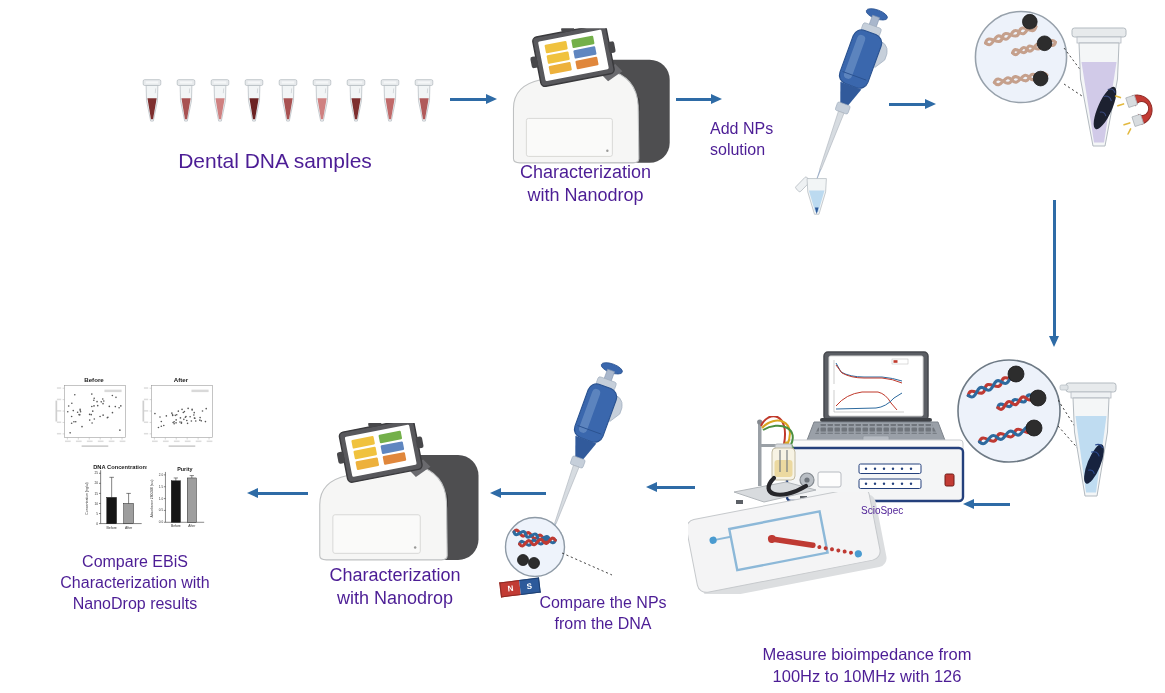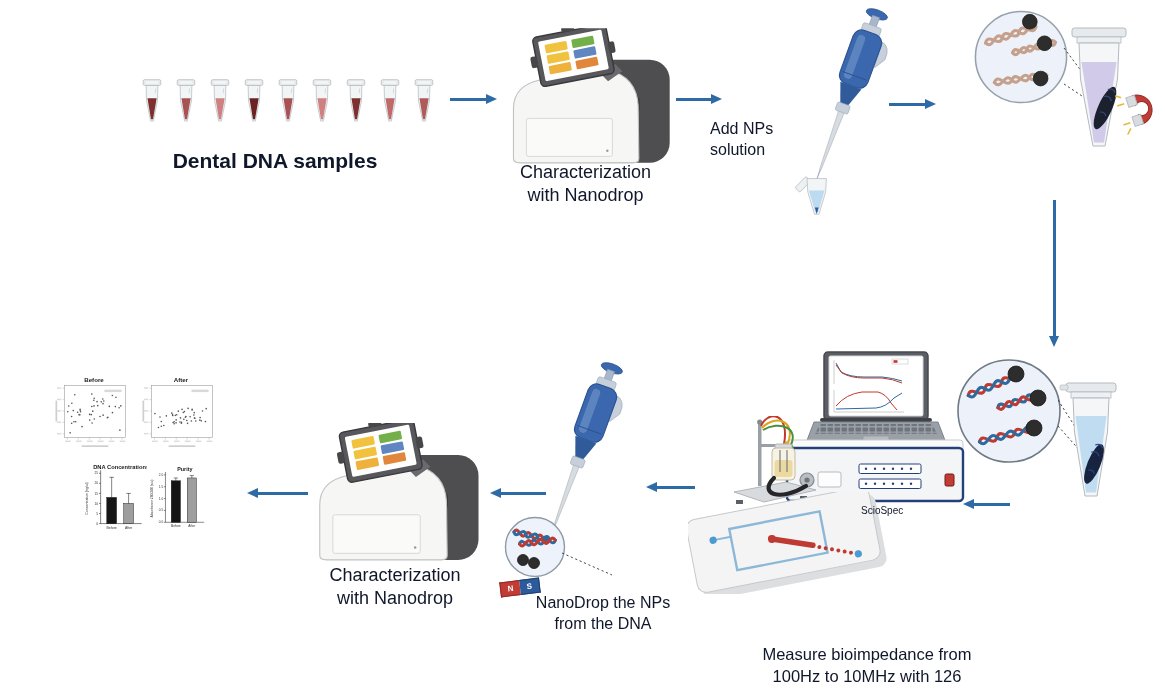--- a/index.html
+++ b/index.html
@@ -1,19 +1,19 @@
 <!DOCTYPE html>
 <html style="--arrow: #2e6ba6; --label-text: #141414; --magnet-red: #c23b34; --pipette-blue: #3a67ad; --nanoparticle-black: #2d2d2d; --dna-tan: #c5a08c; --dna-red: #bf3a33; --dna-blue: #2d6a9e; --wash-liquid-purple: #cdc6e6; --elution-liquid-blue: #bcdaf0; --sciospec-navy: #24407c;"><head>
 <meta charset="utf-8">
 <style>
   html,body{margin:0;padding:0;background:#ffffff;}
   #canvas{position:relative;width:1165px;height:693px;background:#fff;overflow:hidden;
           font-family:"Liberation Sans",sans-serif;color:#161616;}
   .abs{position:absolute;}
-  .label{position:absolute;white-space:pre-line;color:#0f172a;line-height:1.3;}
+  .label{position:absolute;white-space:pre-line;color:#4c1d95;line-height:1.3;}
   .center{text-align:center;}
   
   .arrow{position:absolute;background:var(--arrow,#2e6ba6);height:2.6px;}
   .arrow.r::after{content:"";position:absolute;right:-9px;top:-4.4px;width:0;height:0;
     border:5.8px solid transparent;border-right:0;border-left:11px solid var(--arrow,#2e6ba6);}
   .arrow.l::before{content:"";position:absolute;left:-9px;top:-4.4px;width:0;height:0;
     border:5.8px solid transparent;border-left:0;border-right:11px solid var(--arrow,#2e6ba6);}
   .arrow.v{width:2.6px;height:auto;}
   .arrow.v::after{content:"";position:absolute;bottom:-9px;left:-4.4px;width:0;height:0;
     border:5.8px solid transparent;border-bottom:0;border-top:11px solid var(--arrow,#2e6ba6);}
@@ -123,21 +123,21 @@
         <use href="#sym-tube"></use>
       </svg>
       <svg viewBox="0 0 30 64" style="color: rgb(192, 106, 106);">
         <use href="#sym-tube"></use>
       </svg>
       <svg viewBox="0 0 30 64" style="color: rgb(176, 90, 90);">
         <use href="#sym-tube"></use>
       </svg>
     </div>
 
-  <div class="label center" style="left:150px;top:147px;width:250px;font-size:21px;font-weight:700;">Dental DNA samples</div>
+  <div class="label center" style="left:150px;top:147px;width:250px;font-size:21px;font-weight:400;">Dental DNA samples</div>
 
   <div class="arrow r" style="left:450px;top:98px;width:38px;"></div>
 
   <svg class="abs" style="left:502px;top:28px;" width="172" height="140" viewBox="0 0 240 195">
       <use href="#sym-nanodrop"></use>
     </svg>
 
   <div class="label center" style="left:488px;top:161px;width:195px;font-size:18px;">Characterization
 with Nanodrop</div>
 
@@ -351,21 +351,21 @@
 
   <svg class="abs" style="left:560px;top:545px;" width="60" height="40" viewBox="0 0 60 40">
     <line x1="2" y1="8" x2="52" y2="30" stroke="#333" stroke-width="0.9" stroke-dasharray="2.2,2.6"></line>
   </svg>
 
   <div class="magnet-bar" style="left:500px;top:580px;">
     <div class="n">N</div>
     <div class="s">S</div>
   </div>
 
-  <div class="label center" style="left:518px;top:593px;width:170px;font-size:16px;">NanoDrop the NPs
+  <div class="label center" style="left:518px;top:593px;width:170px;font-size:16px;">Compare the NPs
 from the DNA</div>
 
   <div class="arrow l" style="left:499px;top:492px;width:47px;"></div>
 
   <svg class="abs" style="left:308px;top:423px;" width="175" height="142" viewBox="0 0 240 195">
       <use href="#sym-nanodrop"></use>
     </svg>
 
   <div class="label center" style="left:300px;top:564px;width:190px;font-size:18px;">Characterization
 with Nanodrop</div>
@@ -568,14 +568,17 @@
         <line x1="25.55" y1="14.185" x2="29.95" y2="14.185" class="ax"></line>
         <text x="27.75" y="65" class="tkm">Before</text>
         <rect x="39.5" y="14.184999999999995" width="9.5" height="45.815000000000005" fill="#9e9e9e" stroke="#000" stroke-width="0.4"></rect>
         <line x1="44.25" y1="14.184999999999995" x2="44.25" y2="11.734999999999996" class="ax"></line>
         <line x1="42.05" y1="11.734999999999996" x2="46.45" y2="11.734999999999996" class="ax"></line>
         <text x="44.25" y="65" class="tkm">After</text>
         <text transform="translate(4.5,35.5) rotate(-90)" class="tkm">Absorbance 260/280 (a.u)</text>
       </svg>
   </div>
 
+  <div class="label center" style="left:35px;top:552px;width:200px;font-size:16px;">Compare EBiS
+Characterization with
+NanoDrop results</div>
 
 </div>
 
 </body></html>

